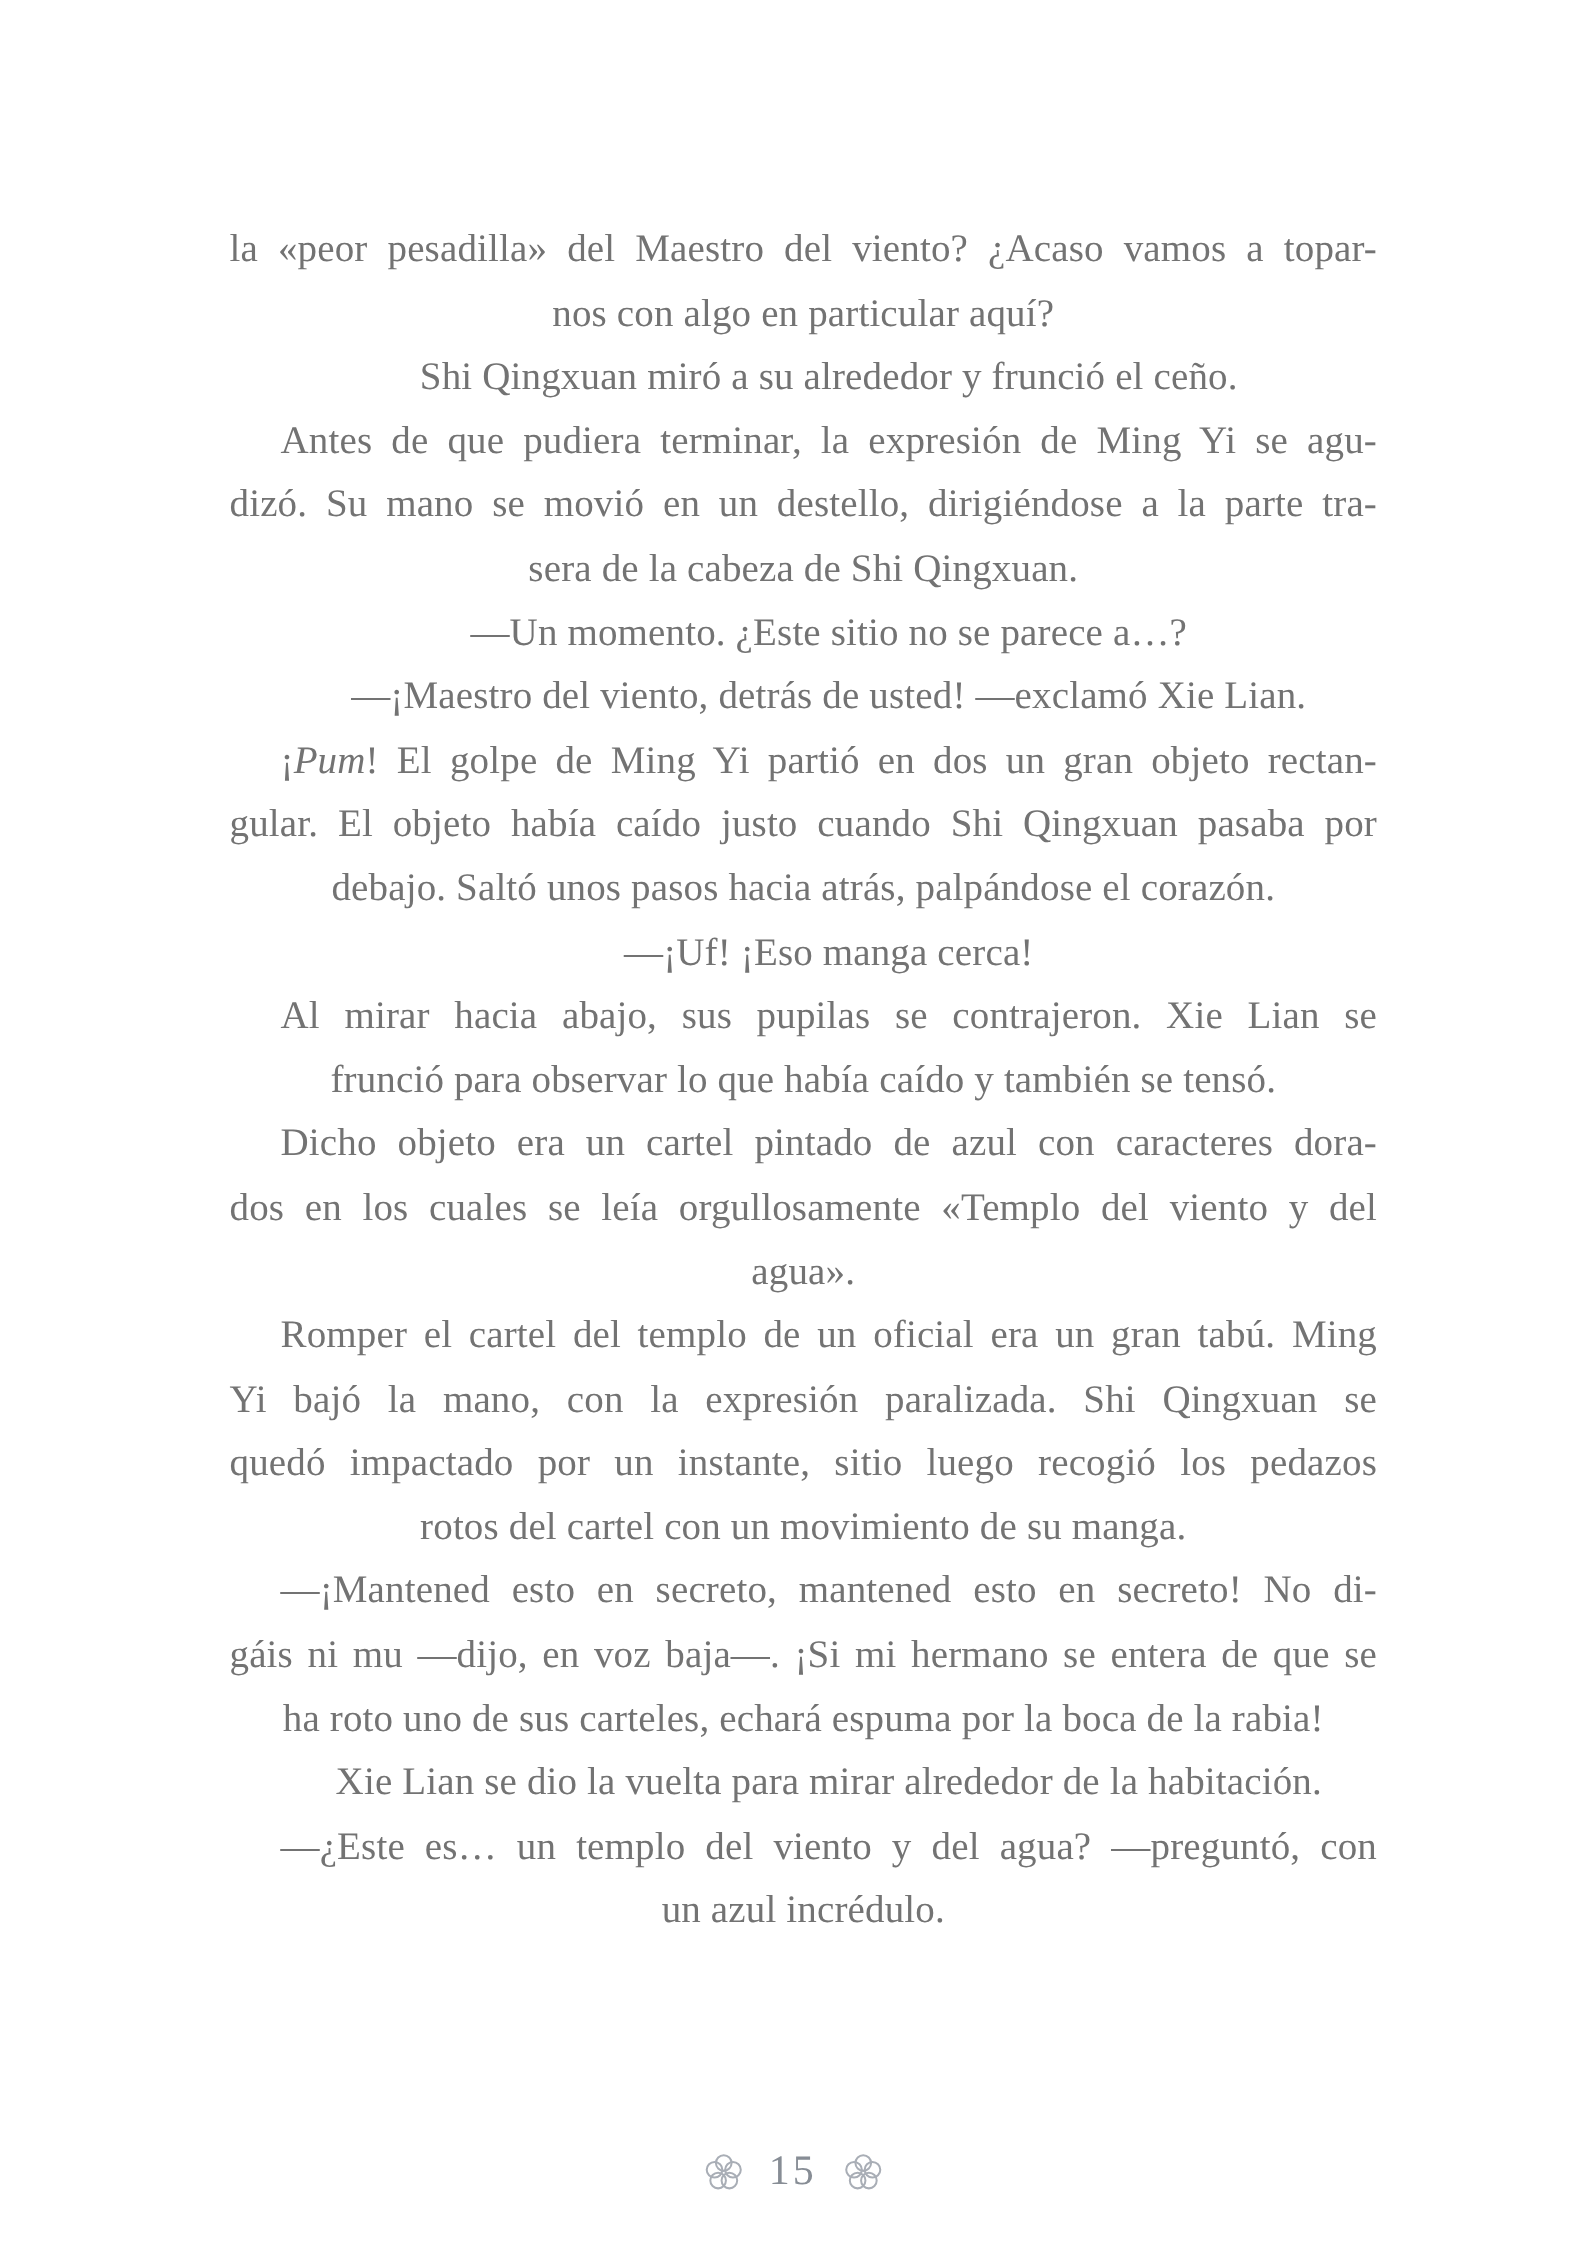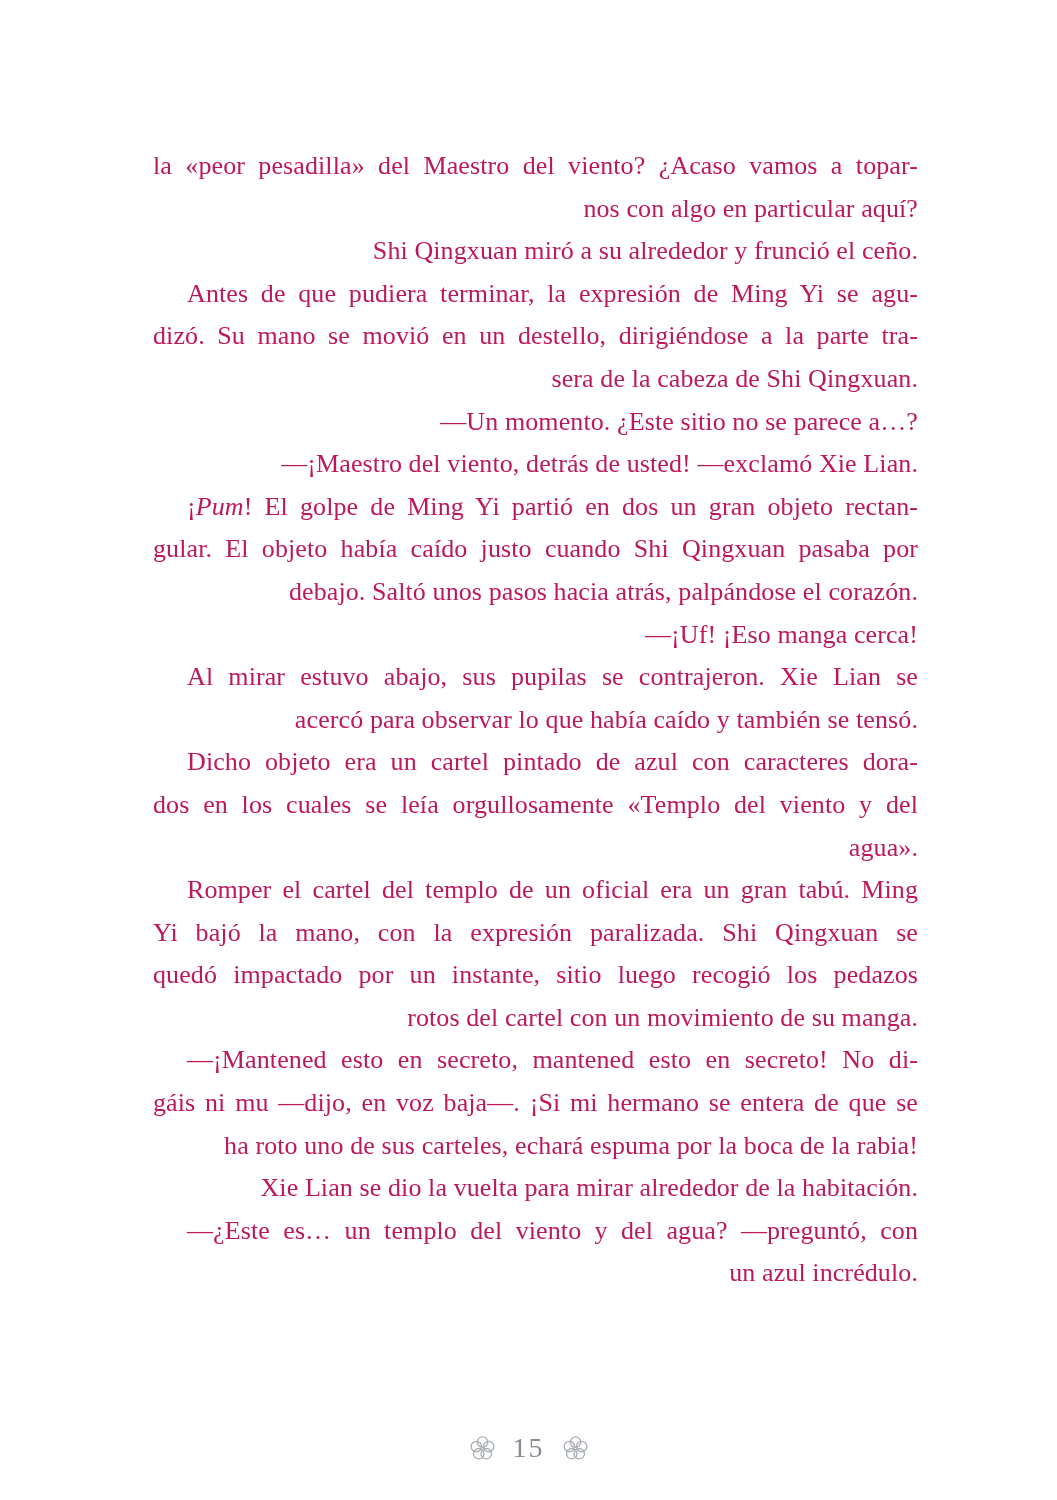--- a/index.html
+++ b/index.html
@@ -20,21 +20,21 @@
     left: 153px;
     top: 145px;
     width: 765px;
     font-size: 26px;
     line-height: 42.6px;
     color: #1e1e1e;
     letter-spacing: 0.1px;
   }
   .paragraph { margin: 0; }
   .line {
-    text-align: right;
+    text-align: center;
     white-space: normal;
   }
   .line.j {
     text-align: justify;
     text-align-last: justify;
   }
   .line.indent {
     text-indent: 34px;
   }
   em { }
@@ -59,21 +59,21 @@
     width: 25px;
     height: 25px;
     display: block;
   }
 </style>
 </head>
 <body>
 
 <div class="book-page">
 
-  <div class="text-block" style="color: #be185d;">
+  <div class="text-block" style="color: #737373;">
       <div class="paragraph">
         <div class="line j">la «peor pesadilla» del Maestro del viento? ¿Acaso vamos a topar-</div>
         <div class="line">nos con algo en particular aquí?</div>
       </div>
       <div class="paragraph">
         <div class="line indent">Shi Qingxuan miró a su alrededor y frunció el ceño.</div>
       </div>
       <div class="paragraph">
         <div class="line j indent">Antes de que pudiera terminar, la expresión de Ming Yi se agu-</div>
         <div class="line j">dizó. Su mano se movió en un destello, dirigiéndose a la parte tra-</div>
@@ -87,22 +87,22 @@
       </div>
       <div class="paragraph">
         <div class="line j indent"><span>¡</span><em>Pum</em><span>! El golpe de Ming Yi partió en dos un gran objeto rectan-</span></div>
         <div class="line j">gular. El objeto había caído justo cuando Shi Qingxuan pasaba por</div>
         <div class="line">debajo. Saltó unos pasos hacia atrás, palpándose el corazón.</div>
       </div>
       <div class="paragraph">
         <div class="line indent">—¡Uf! ¡Eso manga cerca!</div>
       </div>
       <div class="paragraph">
-        <div class="line j indent">Al mirar estuvo abajo, sus pupilas se contrajeron. Xie Lian se</div>
-        <div class="line">acercó para observar lo que había caído y también se tensó.</div>
+        <div class="line j indent">Al mirar hacia abajo, sus pupilas se contrajeron. Xie Lian se</div>
+        <div class="line">frunció para observar lo que había caído y también se tensó.</div>
       </div>
       <div class="paragraph">
         <div class="line j indent">Dicho objeto era un cartel pintado de azul con caracteres dora-</div>
         <div class="line j">dos en los cuales se leía orgullosamente «Templo del viento y del</div>
         <div class="line">agua».</div>
       </div>
       <div class="paragraph">
         <div class="line j indent">Romper el cartel del templo de un oficial era un gran tabú. Ming</div>
         <div class="line j">Yi bajó la mano, con la expresión paralizada. Shi Qingxuan se</div>
         <div class="line j">quedó impactado por un instante, sitio luego recogió los pedazos</div>

